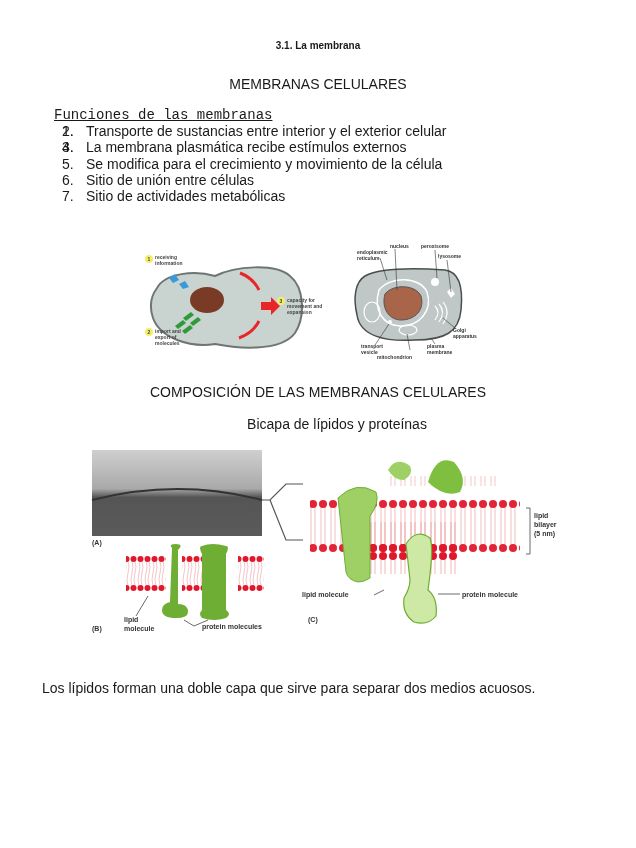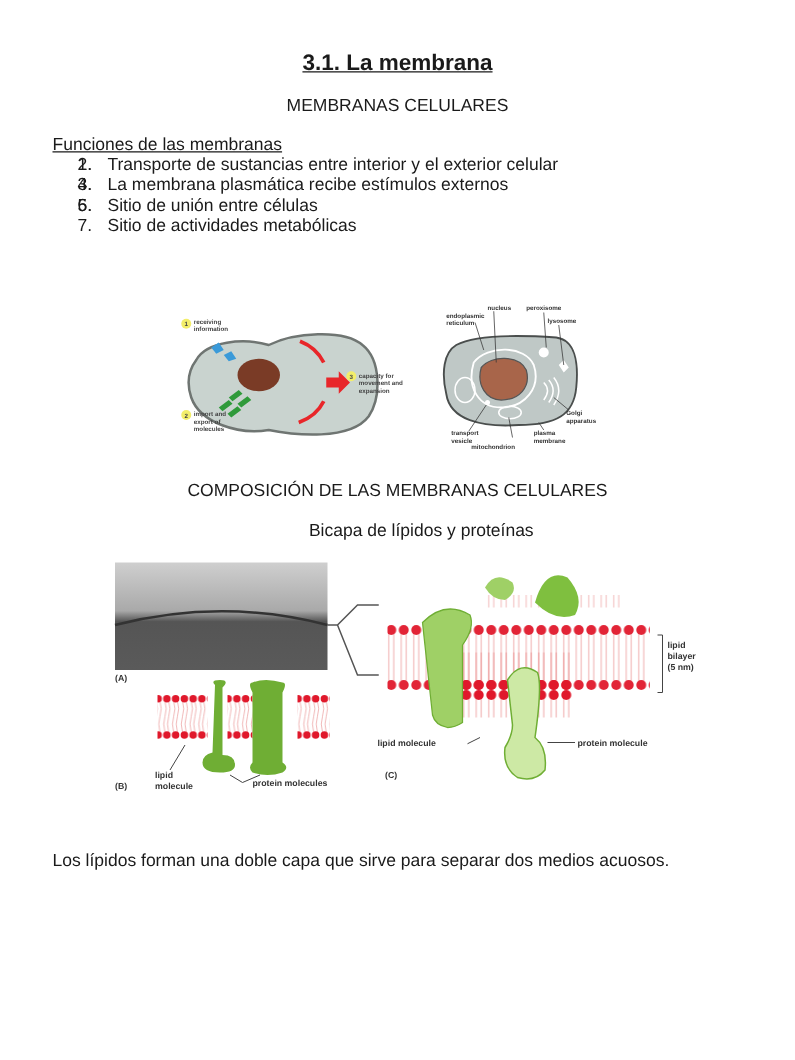--- a/index.html
+++ b/index.html
@@ -1,44 +1,44 @@
 <!DOCTYPE html>
 <html><head>
   <meta charset="utf-8">
   <style>
     html, body { margin: 0; padding: 0; background: #ffffff; }
     body { width: 636px; height: 848px; position: relative; overflow: hidden;
            font-family: "Liberation Sans", sans-serif; color: #1a1a1a; }
     .abs { position: absolute; }
     .center { left: 0; width: 636px; text-align: center; }
-    .title { top: 40px; font-size: 18px; font-weight: bold; text-decoration: underline; }
+    .title { top: 40px; font-size: 10px; font-weight: bold; }
     .h-upper { font-size: 14px; }
     .sub { font-size: 14px; margin-left: 19px; }
-    .functions-heading { left: 42px; top: 107px; font-size: 14px; text-decoration: underline; }
+    .functions-heading { left: 54px; top: 107px; font-size: 14px; text-decoration: underline; font-family: Liberation Mono, monospace; }
     .func-list { left: 42px; top: 123px; margin: 0; padding: 0; list-style: none; font-size: 14px; line-height: 16.3px; }
     .func-list li { position: relative; padding-left: 44px; }
     .func-list li .num { position: absolute; left: 20px; }
     .para { left: 42px; width: 556px; font-size: 14px; line-height: 17px; text-align: justify; }
     .para p { margin: 0; }
     .lbl { font-family: "Liberation Sans", sans-serif; font-weight: bold; fill: #333; }
     .lbl-s { font-family: "Liberation Sans", sans-serif; font-weight: bold; fill: #444; }
   </style>
 </head>
 <body>
 
 <div class="abs center title">3.1. La membrana</div>
 <div class="abs center h-upper" style="top:76px;">MEMBRANAS CELULARES</div>
 
 <div class="abs functions-heading">Funciones de las membranas</div>
 <ul class="abs func-list">
   <li><span class="num">1.</span></li>
   <li><span class="num">2.</span><span>Transporte de sustancias entre interior y el exterior celular</span></li>
   <li><span class="num">3.</span></li>
   <li><span class="num">4.</span><span>La membrana plasmática recibe estímulos externos</span></li>
-  <li><span class="num">5.</span></li>
+  <li><span class="num">5.</span><span>Se modifica para el crecimiento y movimiento de la célula</span></li>
   <li><span class="num">6.</span><span>Sitio de unión entre células</span></li>
   <li><span class="num">7.</span><span>Sitio de actividades metabólicas</span></li>
 </ul>
 
 <svg class="abs" style="left:135px; top:248px;" width="200" height="122" viewBox="0 0 200 122">
   <path d="M22,40 C30,25 60,22 80,28 C100,18 140,15 155,28 C170,40 170,70 160,85 C145,105 100,100 80,96 C55,100 25,90 18,70 C14,58 16,48 22,40 Z" fill="#c9d3cf" stroke="#6f7572" stroke-width="2"></path>
   <ellipse cx="72" cy="52" rx="17" ry="13" fill="#7a3b26"></ellipse>
 
   <g fill="#3a9ad9">
     <polygon points="34,30 40,26 44,32 38,35"></polygon>

